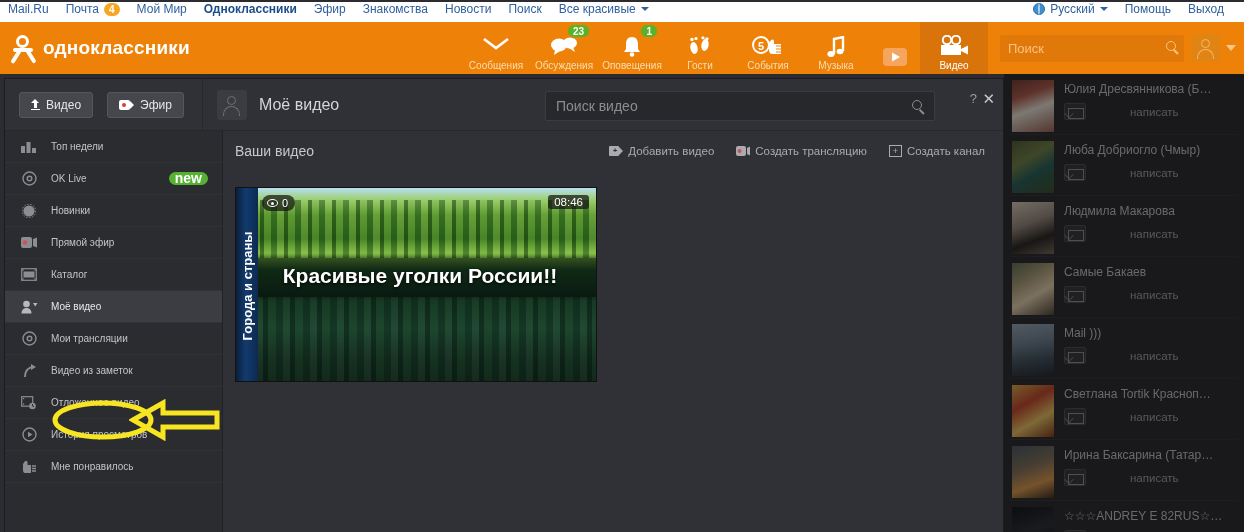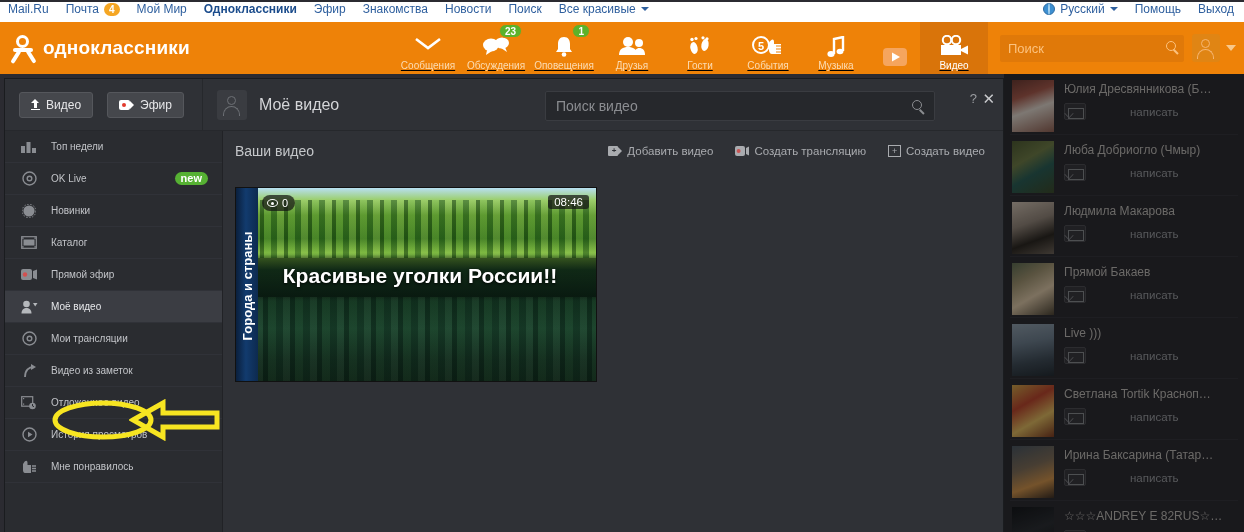--- a/index.html
+++ b/index.html
@@ -13,21 +13,21 @@
   
   .mailru-bar {
     position: absolute; left: 0; top: 2px;
     width: 1244px; height: 22px;
     background: #ffffff;
     display: flex; align-items: flex-start;
     font-size: 12px;
     white-space: nowrap;
   }
   .mailru-left { display: flex; align-items: center; padding-left: 8px; }
-  .mailru-right { display: flex; align-items: center; margin-left: auto; padding-right: 10px; }
+  .mailru-right { display: flex; align-items: center; margin-left: auto; padding-right: 20px; }
   .ml-item {
     color: #2e5f9e; margin-right: 17px; cursor: pointer;
     display: flex; align-items: center;
   }
   .ml-item.bold { font-weight: bold; color: #1b4c8c; }
   .ml-badge {
     background: #f5a623; color: #fff; border-radius: 9px;
     font-size: 10px; padding: 0 5px; margin-left: 5px;
     line-height: 13px; height: 13px; display: inline-block; font-weight: bold;
   }
@@ -81,21 +81,20 @@
   .ok-logo-text {
     color: #fff; font-size: 19px; font-weight: bold; letter-spacing: .2px;
   }
 
   .ok-nav { display: flex; align-items: stretch; margin-left: auto; }
   .ok-nav-item {
     width: 68px; position: relative; cursor: pointer;
     display: flex; flex-direction: column;
     align-items: center; justify-content: flex-end;
     padding-bottom: 3px;
-    text-decoration: underline;
   }
   .ok-nav-item.active { background: #d9740a; }
   .ok-nav-item .nav-ic {
     height: 26px; display: flex; align-items: center; justify-content: center;
     margin-bottom: 1px;
   }
   .ok-nav-item .nav-lb {
     font-size: 10px; color: #fcdcb3; line-height: 11px;
   }
   .ok-nav-item.active .nav-lb { color: #ffffff; }
@@ -251,21 +250,21 @@
     position: relative;
   }
   .side-item.active { background: #3b3d43; }
   .side-ic {
     width: 20px; height: 16px; margin-right: 12px; flex: 0 0 auto;
     display: flex; align-items: center; justify-content: center;
     color: #8a8d92;
   }
   .side-lb { color: #c2c4c8; font-size: 10px; }
   .side-new {
-    background: #56b133; color: #fff; font-size: 11px; font-weight: bold;
+    background: #56b133; color: #fff; font-size: 14px; font-weight: bold;
     border-radius: 8px; padding: 1px 6px; margin-left: auto; margin-right: 14px;
     line-height: 11px;
   }
 
   
   .vcontent { flex: 1; background: #2f3136; position: relative; }
   .vc-head {
     height: 40px; display: flex; align-items: center;
     padding: 0 18px 0 12px;
   }
@@ -502,31 +501,20 @@
       <div class="nav-ic">
         <svg width="22" height="21" viewBox="0 0 22 21">
             <path d="M11 1 C6.5 1 5 4.5 5 8 L5 13 L3 16 L19 16 L17 13 L17 8 C17 4.5 15.5 1 11 1 Z" fill="#fff"></path>
             <circle cx="11" cy="18.5" r="2.3" fill="#fff"></circle>
           </svg>
       </div>
       <div class="nav-badge">1</div>
       <div class="nav-lb">Оповещения</div>
     </div>
 
-    <div class="ok-nav-item">
-      <div class="nav-ic">
-        <svg width="28" height="18" viewBox="0 0 28 18">
-            <circle cx="10" cy="5" r="5" fill="#fff"></circle>
-            <path d="M1 18 C1 12 5 10 10 10 C15 10 19 12 19 18 Z" fill="#fff"></path>
-            <circle cx="21" cy="6" r="4" fill="#fff"></circle>
-            <path d="M15 18 C16 13 19 11 21 11 C25 11 27 13.5 27 18 Z" fill="#fff"></path>
-          </svg>
-      </div>
-      <div class="nav-lb">Друзья</div>
-    </div>
 
     <div class="ok-nav-item">
       <div class="nav-ic">
         <svg width="22" height="20" viewBox="0 0 22 20">
             <ellipse cx="5" cy="12" rx="3.6" ry="6" fill="#fff" transform="rotate(-12 5 12)"></ellipse>
             <ellipse cx="16" cy="9" rx="3.6" ry="6" fill="#fff" transform="rotate(10 16 9)"></ellipse>
             <circle cx="3" cy="3.5" r="1.7" fill="#fff"></circle>
             <circle cx="7" cy="2.5" r="1.6" fill="#fff"></circle>
             <circle cx="14" cy="1.8" r="1.6" fill="#fff"></circle>
             <circle cx="18" cy="2.8" r="1.6" fill="#fff"></circle>
@@ -667,41 +655,41 @@
             <svg width="14" height="14" viewBox="0 0 14 14">
                 <circle cx="7" cy="7" r="5.6" fill="#8a8d92"></circle>
                 <circle cx="7" cy="7" r="6.8" fill="none" stroke="#8a8d92" stroke-width="1" stroke-dasharray="1.5 1.5"></circle>
               </svg>
           </span>
           <span class="side-lb">Новинки</span>
         </div>
 
         <div class="side-item">
           <span class="side-ic">
+            <svg width="16" height="11" viewBox="0 0 16 11">
+                <rect x="0" y="0" width="11" height="11" rx="2" fill="#8a8d92"></rect>
+                <circle cx="4" cy="5.5" r="2.2" fill="#d35050"></circle>
+                <path d="M12 2 L16 0.5 L16 10.5 L12 9 Z" fill="#8a8d92"></path>
+              </svg>
+          </span>
+          <span class="side-lb">Прямой эфир</span>
+        </div>
+
+        <div class="side-item">
+          <span class="side-ic">
             <svg width="16" height="13" viewBox="0 0 16 13">
                 <rect x="0.7" y="0.7" width="14.6" height="11.6" fill="none" stroke="#8a8d92" stroke-width="1.2"></rect>
                 <rect x="2.5" y="3.5" width="11" height="6" fill="#8a8d92"></rect>
                 <rect x="1.2" y="1.4" width="1.4" height="1.4" fill="#8a8d92"></rect>
                 <rect x="13.4" y="1.4" width="1.4" height="1.4" fill="#8a8d92"></rect>
                 <rect x="1.2" y="10.2" width="1.4" height="1.4" fill="#8a8d92"></rect>
                 <rect x="13.4" y="10.2" width="1.4" height="1.4" fill="#8a8d92"></rect>
               </svg>
           </span>
           <span class="side-lb">Каталог</span>
-        </div>
-
-        <div class="side-item">
-          <span class="side-ic">
-            <svg width="16" height="11" viewBox="0 0 16 11">
-                <rect x="0" y="0" width="11" height="11" rx="2" fill="#8a8d92"></rect>
-                <circle cx="4" cy="5.5" r="2.2" fill="#d35050"></circle>
-                <path d="M12 2 L16 0.5 L16 10.5 L12 9 Z" fill="#8a8d92"></path>
-              </svg>
-          </span>
-          <span class="side-lb">Прямой эфир</span>
         </div>
 
         <div class="side-item active">
           <span class="side-ic">
             <svg width="17" height="14" viewBox="0 0 17 14">
                 <circle cx="5.5" cy="4" r="3.3" fill="#b5b8bc"></circle>
                 <path d="M0.5 13.5 C0.5 9.5 3 8 5.5 8 C8 8 10.5 9.5 10.5 13.5 Z" fill="#b5b8bc"></path>
                 <path d="M12 3 L16.5 3 L14.2 6.5 Z" fill="#b5b8bc"></path>
               </svg>
           </span>
@@ -783,21 +771,21 @@
                     <circle cx="3.6" cy="5" r="2" fill="#c85454"></circle>
                     <path d="M11 2 L14 0.5 L14 9.5 L11 8 Z" fill="#a9abaf"></path>
                   </svg>
               </span>
               <span>Создать трансляцию</span>
             </div>
             <div class="vc-act">
               <span class="ic2">
                 <span class="chan-ic">+</span>
               </span>
-              <span>Создать видео</span>
+              <span>Создать канал</span>
             </div>
           </div>
         </div>
 
         <div class="vcard">
           <div class="vcard-img"></div>
           <div class="vcard-spine">
             <span>Города и страны</span>
           </div>
           <div class="vcard-views">
@@ -853,33 +841,33 @@
           <span class="fr-env"></span>
           <span class="fr-wlb">написать</span>
         </div>
       </div>
     </div>
     <div class="fr-sep"></div>
 
     <div class="fr-row">
       <div class="fr-av" style="background:linear-gradient(150deg,#5d6b52 0%,#9a8f6e 30%,#d6c2a4 60%,#4b4334 100%)"></div>
       <div class="fr-right">
-        <div class="fr-name">Прямой Бакаев</div>
+        <div class="fr-name">Самые Бакаев</div>
         <div class="fr-write">
           <span class="fr-env"></span>
           <span class="fr-wlb">написать</span>
         </div>
       </div>
     </div>
     <div class="fr-sep"></div>
 
     <div class="fr-row">
       <div class="fr-av" style="background:linear-gradient(170deg,#8c9ba8 0%,#6b7b8a 35%,#3e4a55 70%,#242c33 100%)"></div>
       <div class="fr-right">
-        <div class="fr-name">Live )))</div>
+        <div class="fr-name">Mail )))</div>
         <div class="fr-write">
           <span class="fr-env"></span>
           <span class="fr-wlb">написать</span>
         </div>
       </div>
     </div>
     <div class="fr-sep"></div>
 
     <div class="fr-row">
       <div class="fr-av" style="background:linear-gradient(150deg,#c9a14a 0%,#b5452e 35%,#d9b55f 65%,#7a3a22 100%)"></div>

